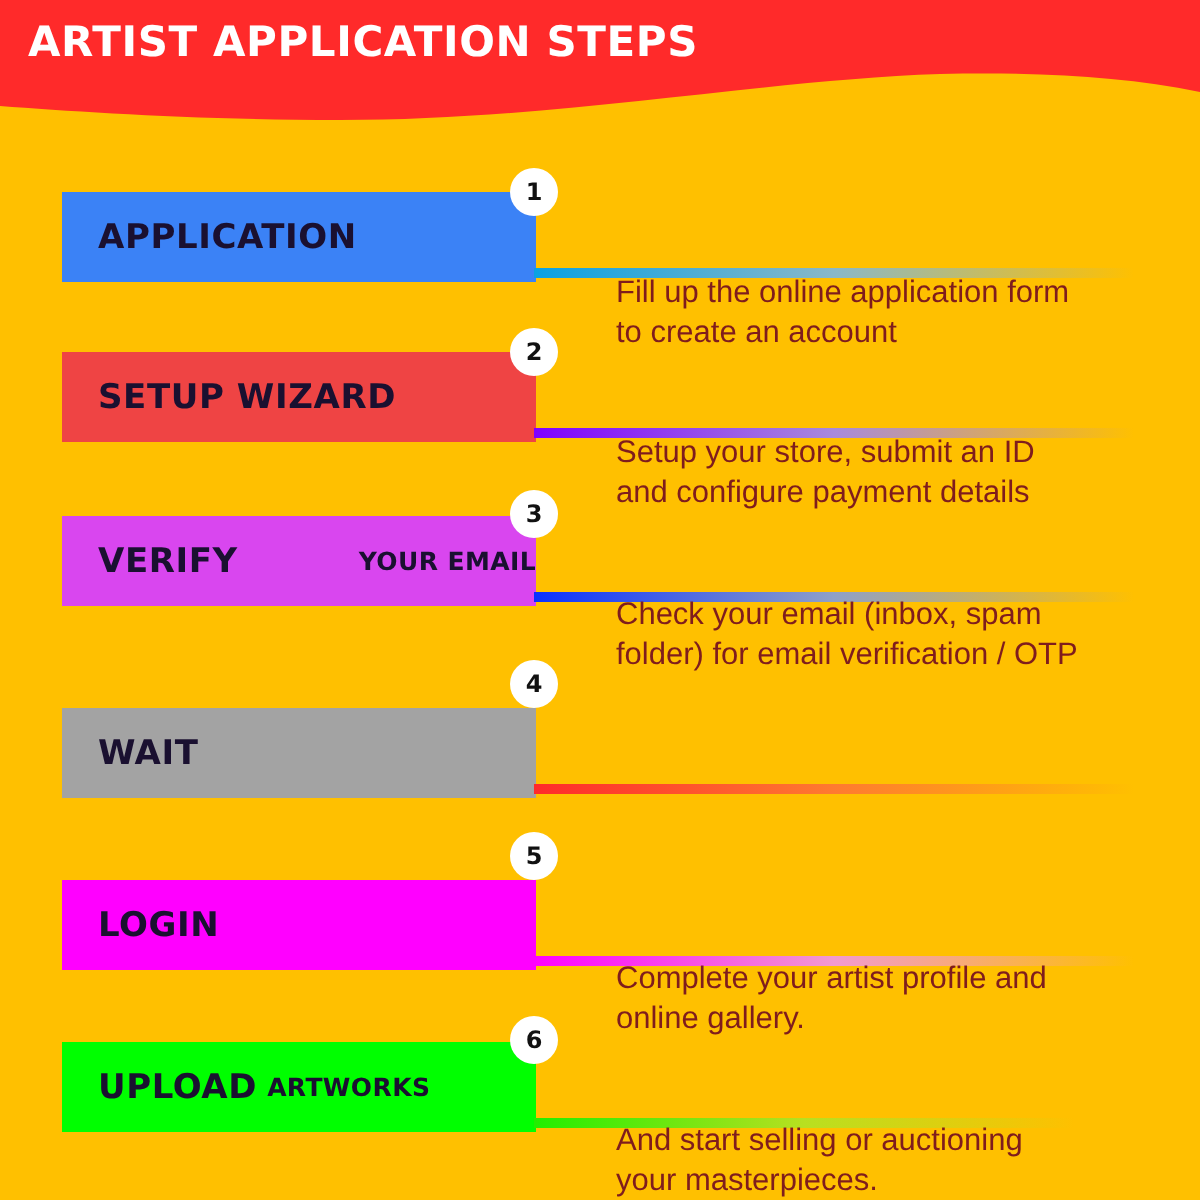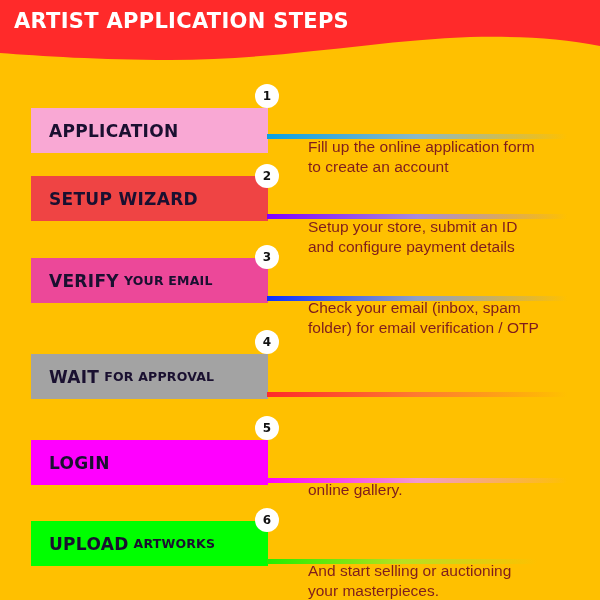--- a/index.html
+++ b/index.html
@@ -45,21 +45,21 @@
 <body>
 
 <div class="banner">
   <svg width="600" height="70" viewBox="0 0 600 70">
     <path d="M0,0 H600 V46 C560,38 520,36 470,37 C380,40 280,60 170,60 C100,60 40,56 0,53 Z" fill="#ff2a2a"></path>
   </svg>
   <h1 class="title">ARTIST APPLICATION STEPS</h1>
 </div>
 
 <div class="step" style="top:84px;">
-  <div class="step-box" style="top:24px;background:#f9a8d4;">
+  <div class="step-box" style="top:12px;background:#3b82f6;">
     <span class="step-main">APPLICATION</span>
     <span class="step-sub"></span>
   </div>
   <div class="step-line" style="top:50px;background:linear-gradient(to right,#0aa1e2 0%,#8ab8c8 50%,rgba(255,192,0,0) 100%);"></div>
   <div class="step-num" style="left:255px;top:0px;">1</div>
   <div class="step-desc" style="top:9px;">
     <div>Fill up the online application form</div>
     <div>to create an account</div>
   </div>
 </div>
@@ -71,48 +71,48 @@
   </div>
   <div class="step-line" style="top:50px;background:linear-gradient(to right,#7f00ff 0%,#a88adc 50%,rgba(255,192,0,0) 100%);"></div>
   <div class="step-num" style="left:255px;top:0px;">2</div>
   <div class="step-desc" style="top:9px;">
     <div>Setup your store, submit an ID</div>
     <div>and configure payment details</div>
   </div>
 </div>
 
 <div class="step" style="top:245px;">
-  <div class="step-box" style="top:13px;background:#ec4899;">
+  <div class="step-box" style="top:13px;background:#d946ef;justify-content:space-between;">
     <span class="step-main">VERIFY</span>
     <span class="step-sub">YOUR EMAIL</span>
   </div>
   <div class="step-line" style="top:51px;background:linear-gradient(to right,#0a30ff 0%,#8fa0c8 50%,rgba(255,192,0,0) 100%);"></div>
   <div class="step-num" style="left:255px;top:0px;">3</div>
   <div class="step-desc" style="top:9px;">
     <div>Check your email (inbox, spam</div>
     <div>folder) for email verification / OTP</div>
   </div>
 </div>
 
 <div class="step" style="top:330px;">
   <div class="step-box" style="top:24px;background:#a3a3a3;">
     <span class="step-main">WAIT</span>
-    <span class="step-sub">FOR APPROVAL</span>
   </div>
   <div class="step-line" style="top:62px;background:linear-gradient(to right,#ff2a2a 0%,#ff7a30 50%,rgba(255,192,0,0) 100%);"></div>
   <div class="step-num" style="left:255px;top:0px;">4</div>
 </div>
 
 <div class="step" style="top:416px;">
   <div class="step-box" style="top:24px;background:#ff00ff;text-align:center;">
     <span class="step-main">LOGIN</span>
   </div>
   <div class="step-line" style="top:62px;background:linear-gradient(to right,#ff00ff 0%,#f29ad0 50%,rgba(255,192,0,0) 100%);"></div>
   <div class="step-num" style="left:255px;top:0px;">5</div>
   <div class="step-desc" style="top:20px;">
+    <div>Complete your artist profile and</div>
     <div>online gallery.</div>
   </div>
 </div>
 
 <div class="step" style="top:508px;">
   <div class="step-box" style="top:13px;background:#00ff00;">
     <span class="step-main">UPLOAD</span>
     <span class="step-sub">ARTWORKS</span>
   </div>
   <div class="step-line" style="top:51px;background:linear-gradient(to right,#22ee00 0%,#b8e020 45%,rgba(255,192,0,0) 90%);"></div>

